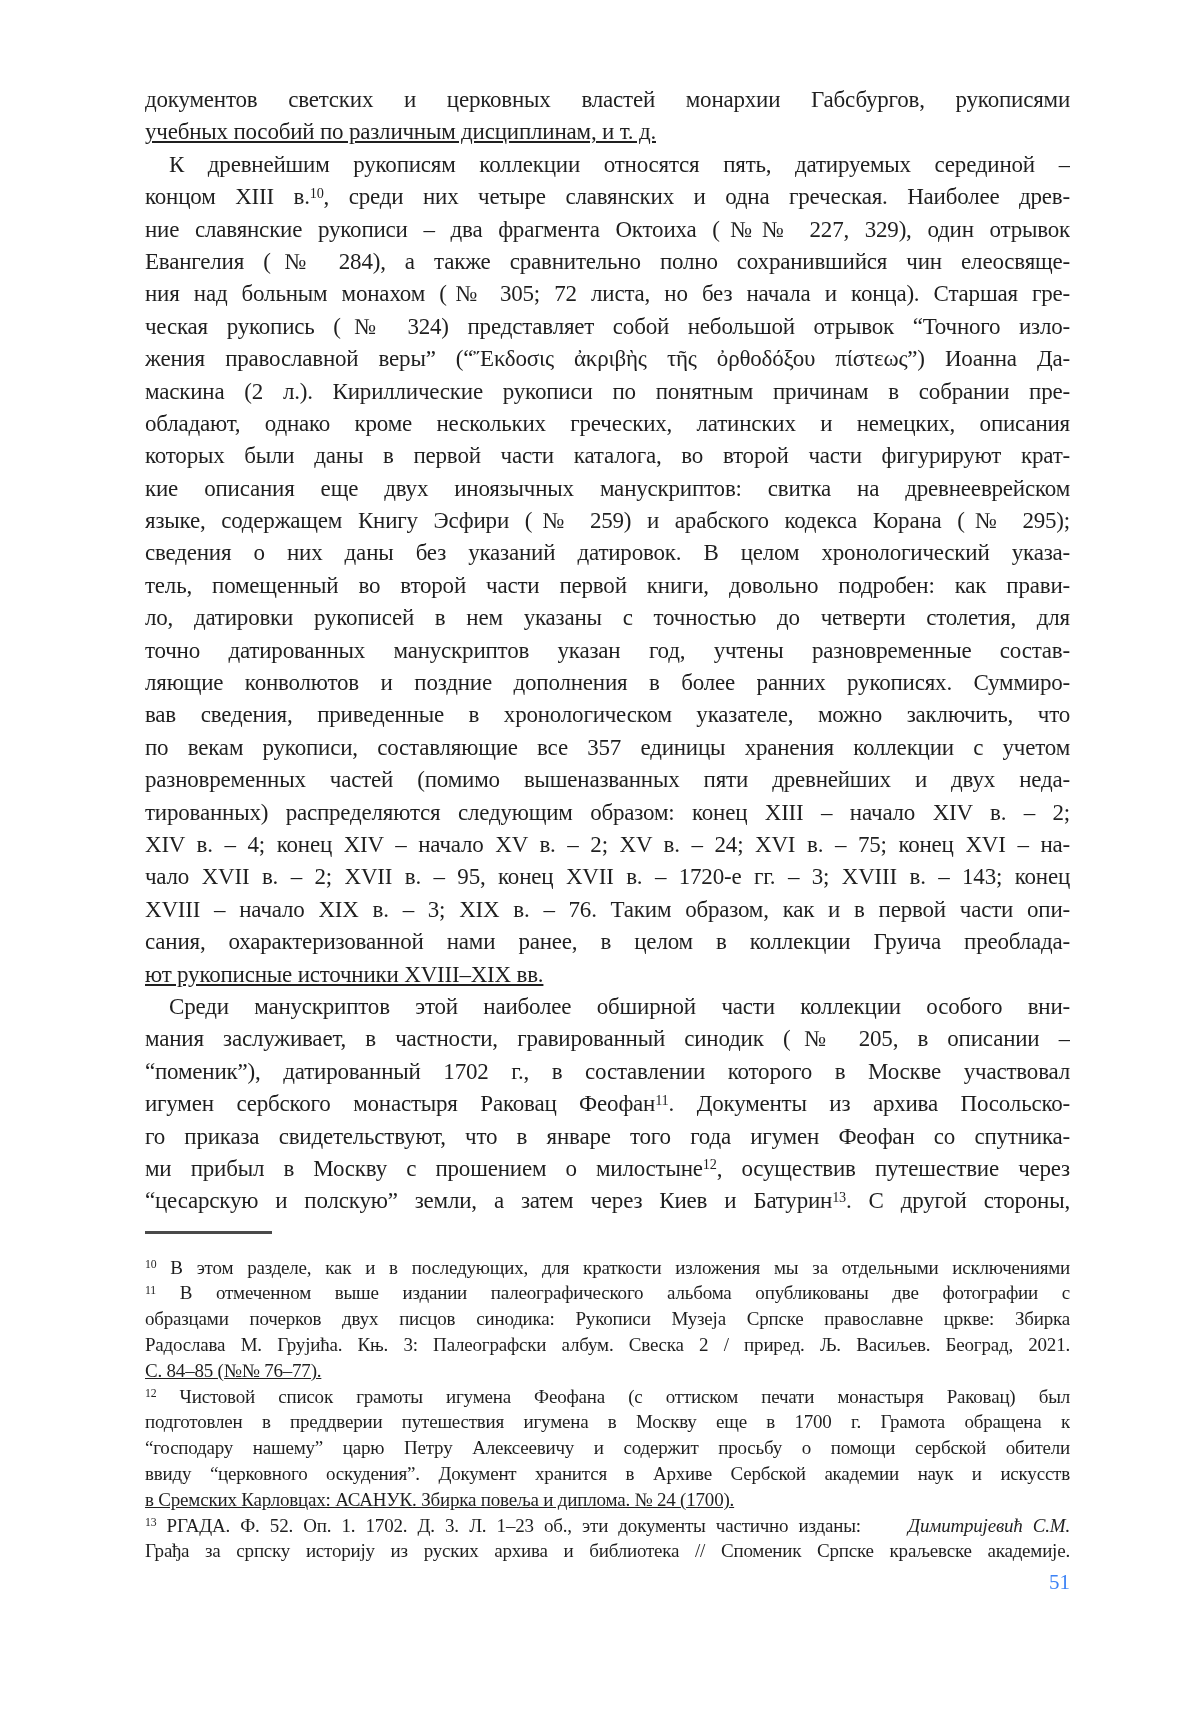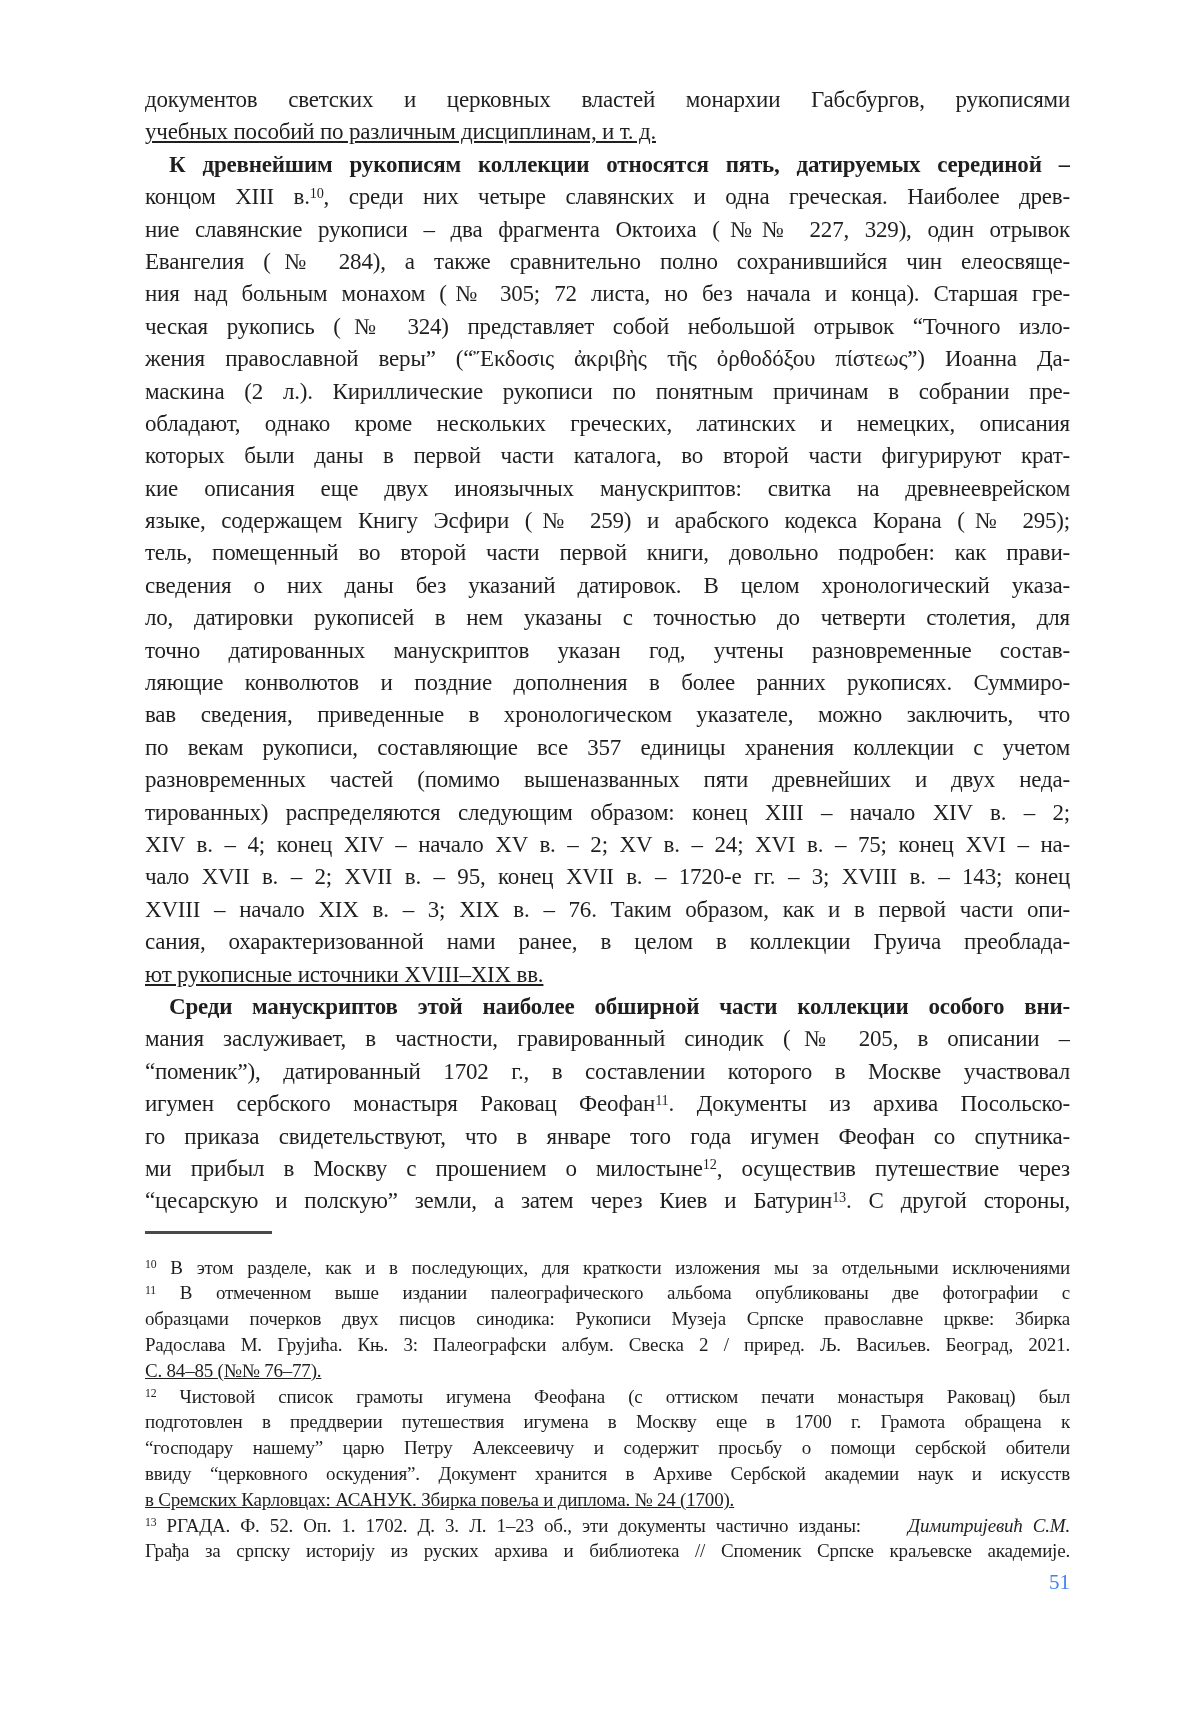--- a/index.html
+++ b/index.html
@@ -33,21 +33,21 @@
     font-size: 23px;
     line-height: 32.4px;
     height: 32.4px;
   }
   .footnotes .line {
     font-size: 19px;
     line-height: 25.8px;
     height: 25.8px;
   }
   .line.end { text-align-last: left; text-decoration: underline; }
-  .line.indent { text-indent: 24px; font-weight: bold; }
+  .line.indent { text-indent: 24px; }
   sup {
     font-size: 0.62em;
     line-height: 0;
     vertical-align: baseline;
     position: relative;
     top: -0.45em;
   }
   .rule {
     width: 127px;
     height: 3px;
@@ -80,22 +80,22 @@
       <div class="line">ние славянские рукописи – два фрагмента Октоиха (№№ 227, 329), один отрывок</div>
       <div class="line">Евангелия (№ 284), а также сравнительно полно сохранившийся чин елеосвяще-</div>
       <div class="line">ния над больным монахом (№ 305; 72 листа, но без начала и конца). Старшая гре-</div>
       <div class="line">ческая рукопись (№ 324) представляет собой небольшой отрывок “Точного изло-</div>
       <div class="line">жения православной веры” (“Ἔκδοσις ἀκριβὴς τῆς ὀρθοδόξου πίστεως”) Иоанна Да-</div>
       <div class="line">маскина (2 л.). Кириллические рукописи по понятным причинам в собрании пре-</div>
       <div class="line">обладают, однако кроме нескольких греческих, латинских и немецких, описания</div>
       <div class="line">которых были даны в первой части каталога, во второй части фигурируют крат-</div>
       <div class="line">кие описания еще двух иноязычных манускриптов: свитка на древнееврейском</div>
       <div class="line">языке, содержащем Книгу Эсфири (№ 259) и арабского кодекса Корана (№ 295);</div>
+      <div class="line">сведения о них даны без указаний датировок. В целом хронологический указа-</div>
       <div class="line">тель, помещенный во второй части первой книги, довольно подробен: как прави-</div>
-      <div class="line">сведения о них даны без указаний датировок. В целом хронологический указа-</div>
       <div class="line">ло, датировки рукописей в нем указаны с точностью до четверти столетия, для</div>
       <div class="line">точно датированных манускриптов указан год, учтены разновременные состав-</div>
       <div class="line">ляющие конволютов и поздние дополнения в более ранних рукописях. Суммиро-</div>
       <div class="line">вав сведения, приведенные в хронологическом указателе, можно заключить, что</div>
       <div class="line">по векам рукописи, составляющие все 357 единицы хранения коллекции с учетом</div>
       <div class="line">разновременных частей (помимо вышеназванных пяти древнейших и двух неда-</div>
       <div class="line">тированных) распределяются следующим образом: конец XIII – начало XIV в. – 2;</div>
       <div class="line">XIV в. – 4; конец XIV – начало XV в. – 2; XV в. – 24; XVI в. – 75; конец XVI – на-</div>
       <div class="line">чало XVII в. – 2; XVII в. – 95, конец XVII в. – 1720-е гг. – 3; XVIII в. – 143; конец</div>
       <div class="line">XVIII – начало XIX в. – 3; XIX в. – 76. Таким образом, как и в первой части опи-</div>

